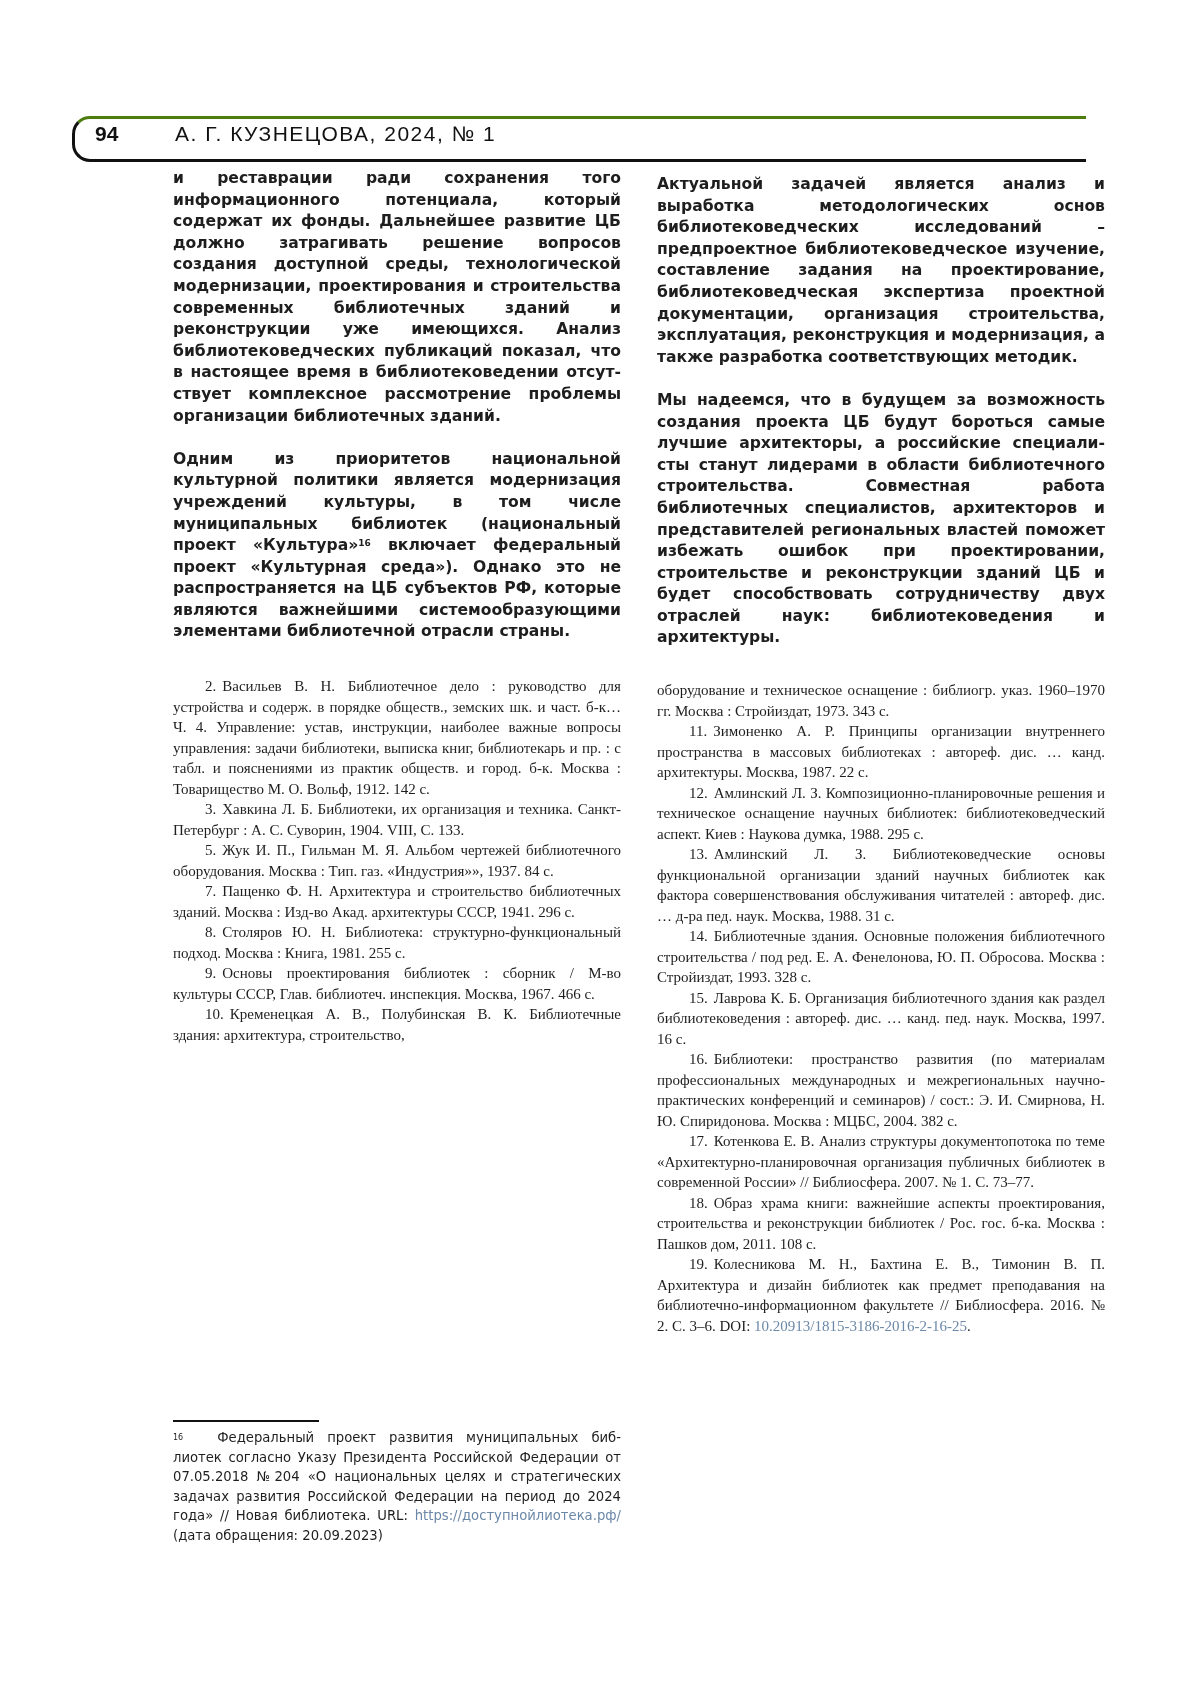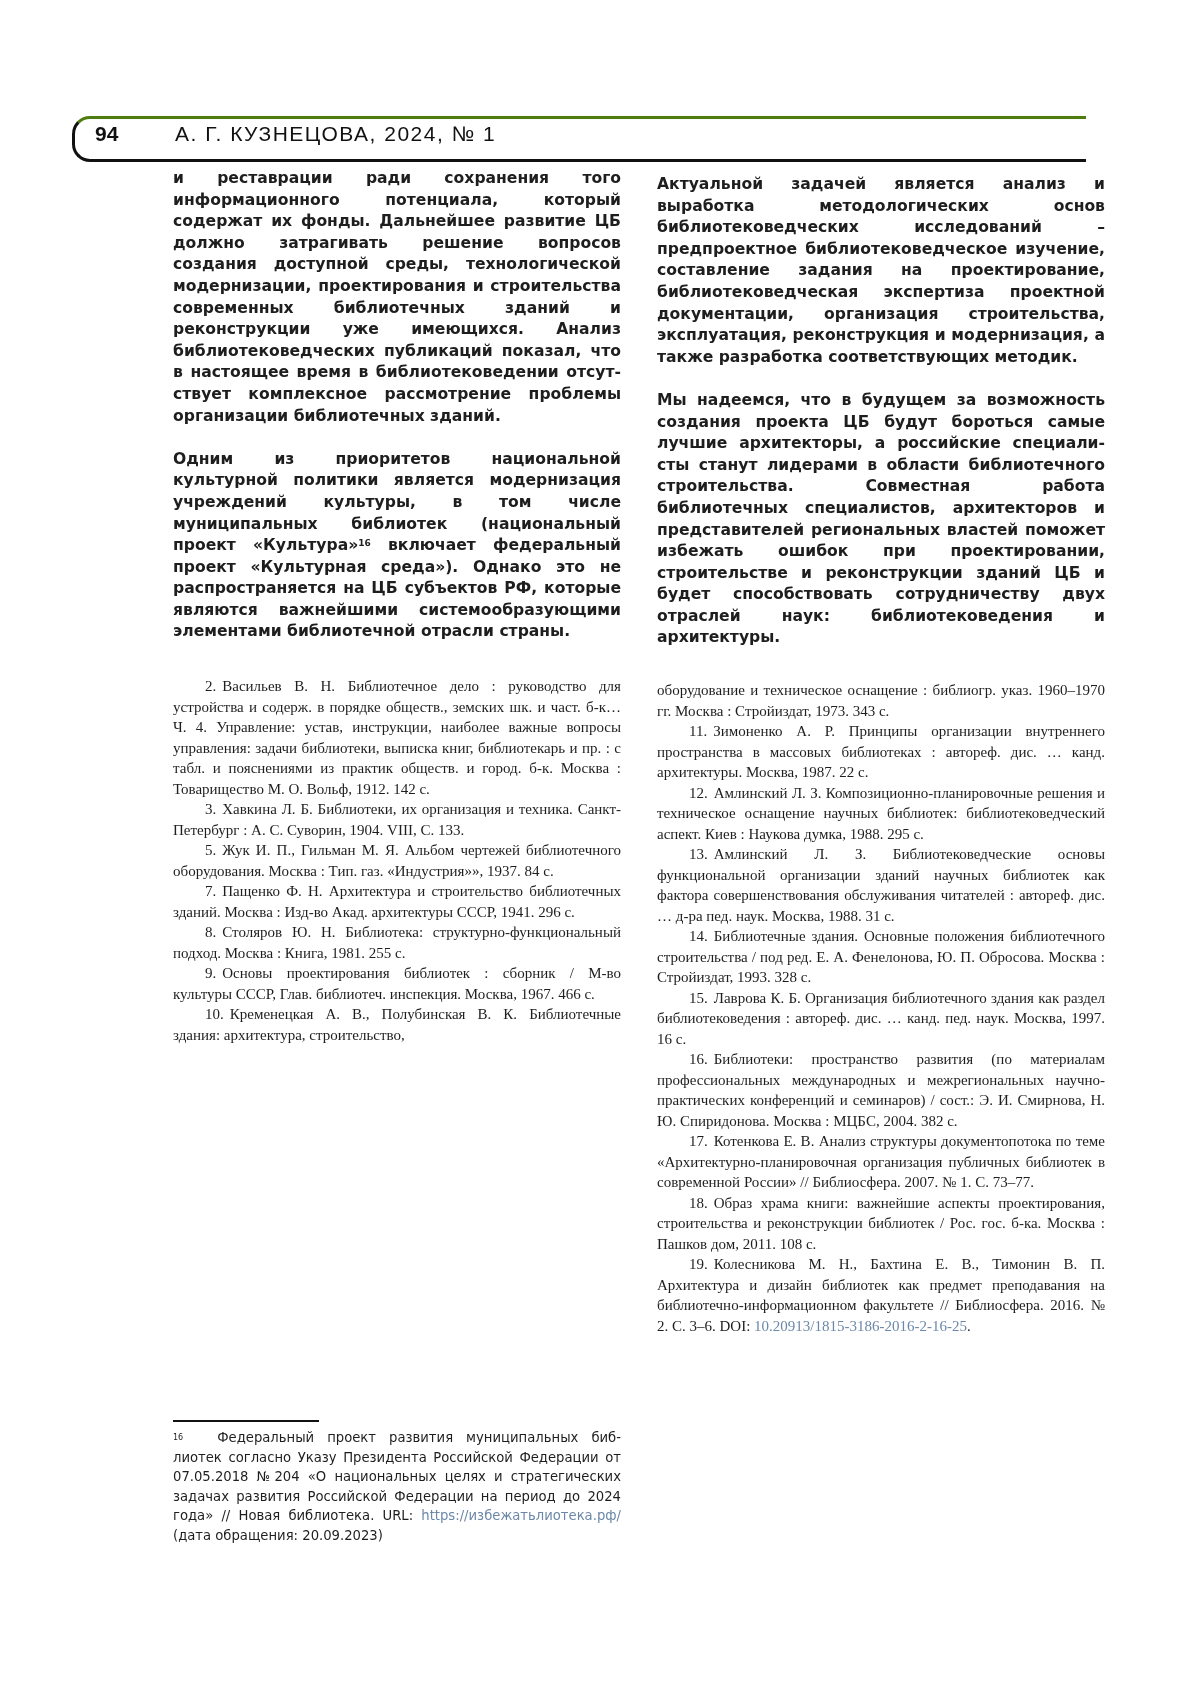--- a/index.html
+++ b/index.html
@@ -52,21 +52,21 @@
     <p class="ref"><span class="num">5.</span><span>Жук И. П., Гильман М. Я. Альбом чертежей библиотечного оборудования. Москва : Тип. газ. «Индустрия»», 1937. 84 с.</span></p>
     <p class="ref"><span class="num">7.</span><span>Пащенко Ф. Н. Архитектура и строительство библиотечных зданий. Москва : Изд-во Акад. архитек­туры СССР, 1941. 296 с.</span></p>
     <p class="ref"><span class="num">8.</span><span>Столяров Ю. Н. Библиотека: структурно-функциональный подход. Москва : Книга, 1981. 255 с.</span></p>
     <p class="ref"><span class="num">9.</span><span>Основы проектирования библиотек : сборник / М-во культуры СССР, Глав. библиотеч. инспекция. Москва, 1967. 466 с.</span></p>
     <p class="ref"><span class="num">10.</span><span>Кременецкая А. В., Полубинская В. К. Библиотечные здания: архитектура, строительство,</span></p>
   </div>
 </div>
 
 <div class="col col-left" style="top:1420px;">
   <div class="fn-rule"></div>
-  <p class="footnote"><sup>16</sup><span>Федеральный проект развития муниципальных биб­лиотек согласно Указу Президента Российской Федерации от 07.05.2018 №204 «О национальных целях и стратегиче­ских задачах развития Российской Федерации на период до 2024 года» // Новая библиотека. URL: </span><span class="link">https://избежать­лиотека.рф/</span><span> (дата обращения: 20.09.2023)</span></p>
+  <p class="footnote"><sup>16</sup><span>Федеральный проект развития муниципальных биб­лиотек согласно Указу Президента Российской Федерации от 07.05.2018 №204 «О национальных целях и стратегиче­ских задачах развития Российской Федерации на период до 2024 года» // Новая библиотека. URL: </span><span class="link">https://доступной­лиотека.рф/</span><span> (дата обращения: 20.09.2023)</span></p>
 </div>
 
 <div class="col col-right" style="top:680px;">
   <p class="ref cont">оборудование и техническое оснащение : библиогр. указ. 1960–1970 гг. Москва : Стройиздат, 1973. 343 с.</p>
   <p class="ref"><span class="num">11.</span><span>Зимоненко А. Р. Принципы организации внутрен­него пространства в массовых библиотеках : автореф. дис. … канд. архитектуры. Москва, 1987. 22 с.</span></p>
   <p class="ref"><span class="num">12.</span><span>Амлинский Л. З. Композиционно-планировочные решения и техническое оснащение научных библио­тек: библиотековедческий аспект. Киев : Наукова думка, 1988. 295 с.</span></p>
   <p class="ref"><span class="num">13.</span><span>Амлинский Л. З. Библиотековедческие основы функциональной организации зданий научных биб­лиотек как фактора совершенствования обслуживания читателей : автореф. дис. … д-ра пед. наук. Москва, 1988. 31 с.</span></p>
   <p class="ref"><span class="num">14.</span><span>Библиотечные здания. Основные положения библиотечного строительства / под ред. Е. А. Фенелонова, Ю. П. Обросова. Москва : Стройиздат, 1993. 328 с.</span></p>
   <p class="ref"><span class="num">15.</span><span>Лаврова К. Б. Организация библиотечного здания как раздел библиотековедения : автореф. дис. … канд. пед. наук. Москва, 1997. 16 с.</span></p>
   <p class="ref"><span class="num">16.</span><span>Библиотеки: пространство развития (по мате­риалам профессиональных международных и меж­региональных научно-практических конференций и семинаров) / сост.: Э. И. Смирнова, Н. Ю. Спиридонова. Москва : МЦБС, 2004. 382 с.</span></p>

